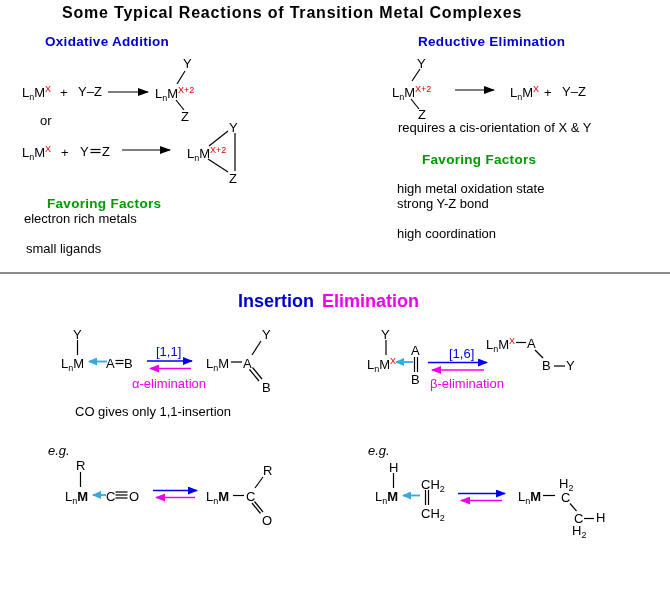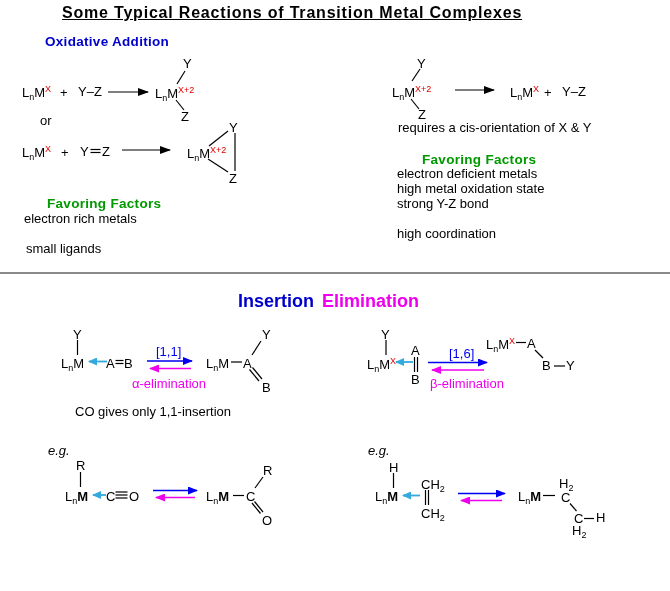--- a/index.html
+++ b/index.html
@@ -1,19 +1,19 @@
 <!DOCTYPE html>
 <html style="--heading-blue: #0000CC; --bright-blue: #0000EE; --red: #DD0000; --green: #009900; --magenta: #EE00EE; --cyan: #33AADD; --divider-gray: #8A8A8A;"><head>
 <meta charset="utf-8">
 <style>
   html,body{margin:0;padding:0;background:#fff;}
   #page{position:relative;width:670px;height:591px;background:#fff;
         font-family:"Liberation Sans",sans-serif;color:#000;overflow:hidden;}
   .t{position:absolute;font-size:13px;line-height:1.05;white-space:nowrap;}
-  .title{font-size:16px;font-weight:bold;letter-spacing:.8px;text-decoration:underline;}
+  .title{font-size:16px;font-weight:bold;letter-spacing:.8px;}
   .h2{font-size:13.5px;font-weight:bold;letter-spacing:.3px;}
   .h3{font-size:18px;font-weight:bold;}
   .b{font-weight:bold;}
   .it{font-style:italic;}
   .sb{font-size:9px;vertical-align:-3px;}
   .sp{font-size:9px;vertical-align:5px;}
   .red{color:var(--red);}
   .blue{color:var(--bright-blue);padding-left:7px;}
   .mag{color:var(--magenta);}
   .green{color:var(--green);}
@@ -116,20 +116,21 @@
       <line class="arr-b" x1="458" y1="493.5" x2="505" y2="493.5" marker-end="url(#ah-b)"></line>
       <line class="arr-m" x1="502" y1="500.5" x2="461" y2="500.5" marker-end="url(#ah-m)"></line>
       <line class="bond" x1="543" y1="495.5" x2="555" y2="495.5"></line>
       <line class="bond" x1="570" y1="503.5" x2="576.5" y2="511"></line>
       <line class="bond" x1="584" y1="518.5" x2="594" y2="518.5"></line>
     </g>
   </svg>
 
   <div class="t title" style="left:62px;top:5px">Some Typical Reactions of Transition Metal Complexes</div>
   <div class="t h2 hblue" style="left:45px;top:35px">Oxidative Addition</div>
+  <div class="t h2 hblue" style="left:418px;top:35px">Reductive Elimination</div>
 
   <div class="t" style="left:22px;top:85px"><span>L</span><span class="sb">n</span><span>M</span><span class="sp red">X</span></div>
   <div class="t" style="left:60px;top:86px">+</div>
   <div class="t" style="left:78px;top:85px">Y–Z</div>
   <div class="t" style="left:155px;top:86px"><span>L</span><span class="sb">n</span><span>M</span><span class="sp red">X+2</span></div>
   <div class="t" style="left:183px;top:57px">Y</div>
   <div class="t" style="left:181px;top:110px">Z</div>
   <div class="t" style="left:40px;top:114px">or</div>
 
   <div class="t" style="left:22px;top:145px"><span>L</span><span class="sb">n</span><span>M</span><span class="sp red">X</span></div>
@@ -146,21 +147,20 @@
 
   <div class="t" style="left:417px;top:57px">Y</div>
   <div class="t" style="left:392px;top:85px"><span>L</span><span class="sb">n</span><span>M</span><span class="sp red">X+2</span></div>
   <div class="t" style="left:418px;top:108px">Z</div>
   <div class="t" style="left:510px;top:85px"><span>L</span><span class="sb">n</span><span>M</span><span class="sp red">X</span></div>
   <div class="t" style="left:544px;top:86px">+</div>
   <div class="t" style="left:562px;top:85px">Y–Z</div>
   <div class="t" style="left:398px;top:121px">requires a cis-orientation of X &amp; Y</div>
 
   <div class="t h2 green" style="left:422px;top:153px">Favoring Factors</div>
-  <div class="t" style="left:397px;top:167px">electron deficient metals</div>
   <div class="t" style="left:397px;top:182px">high metal oxidation state</div>
   <div class="t" style="left:397px;top:197px">strong Y-Z bond</div>
   <div class="t" style="left:397px;top:227px">high coordination</div>
 
   <div class="divider"></div>
 
   <div class="t h3 hblue" style="left:238px;top:292px">Insertion</div>
   <div class="t h3 mag" style="left:322px;top:292px">Elimination</div>
 
   <div class="t" style="left:73px;top:328px">Y</div>

